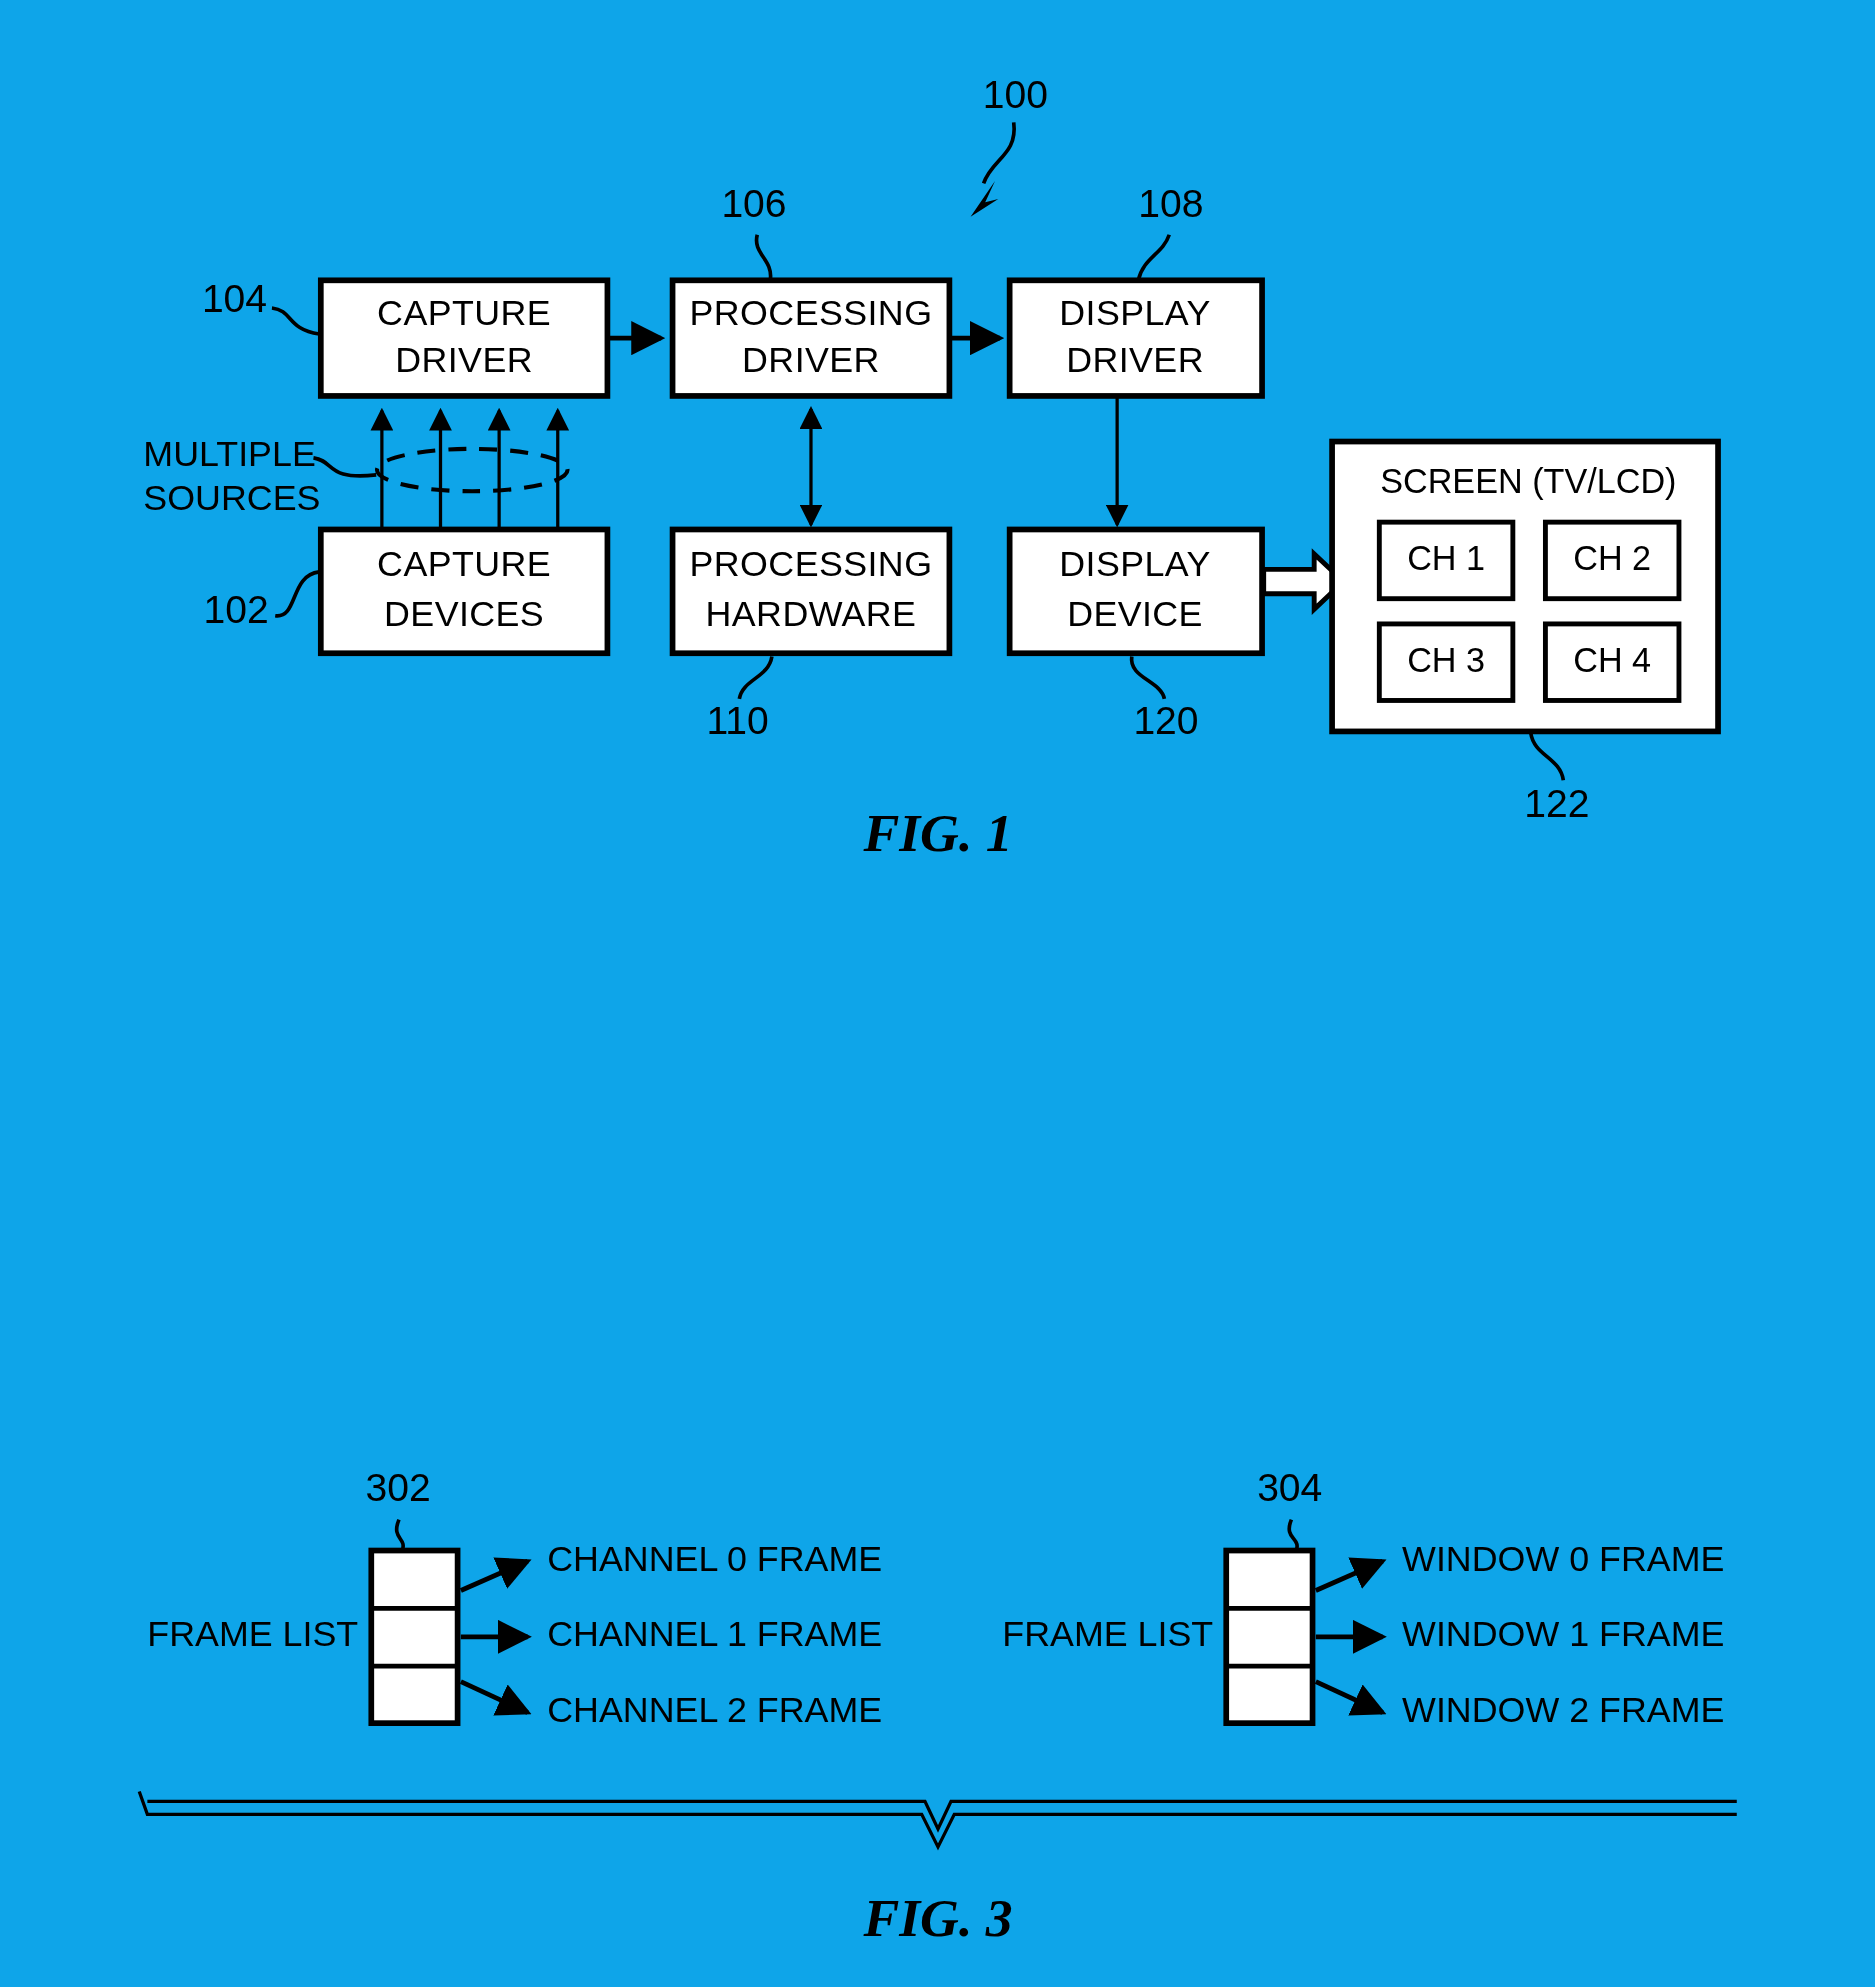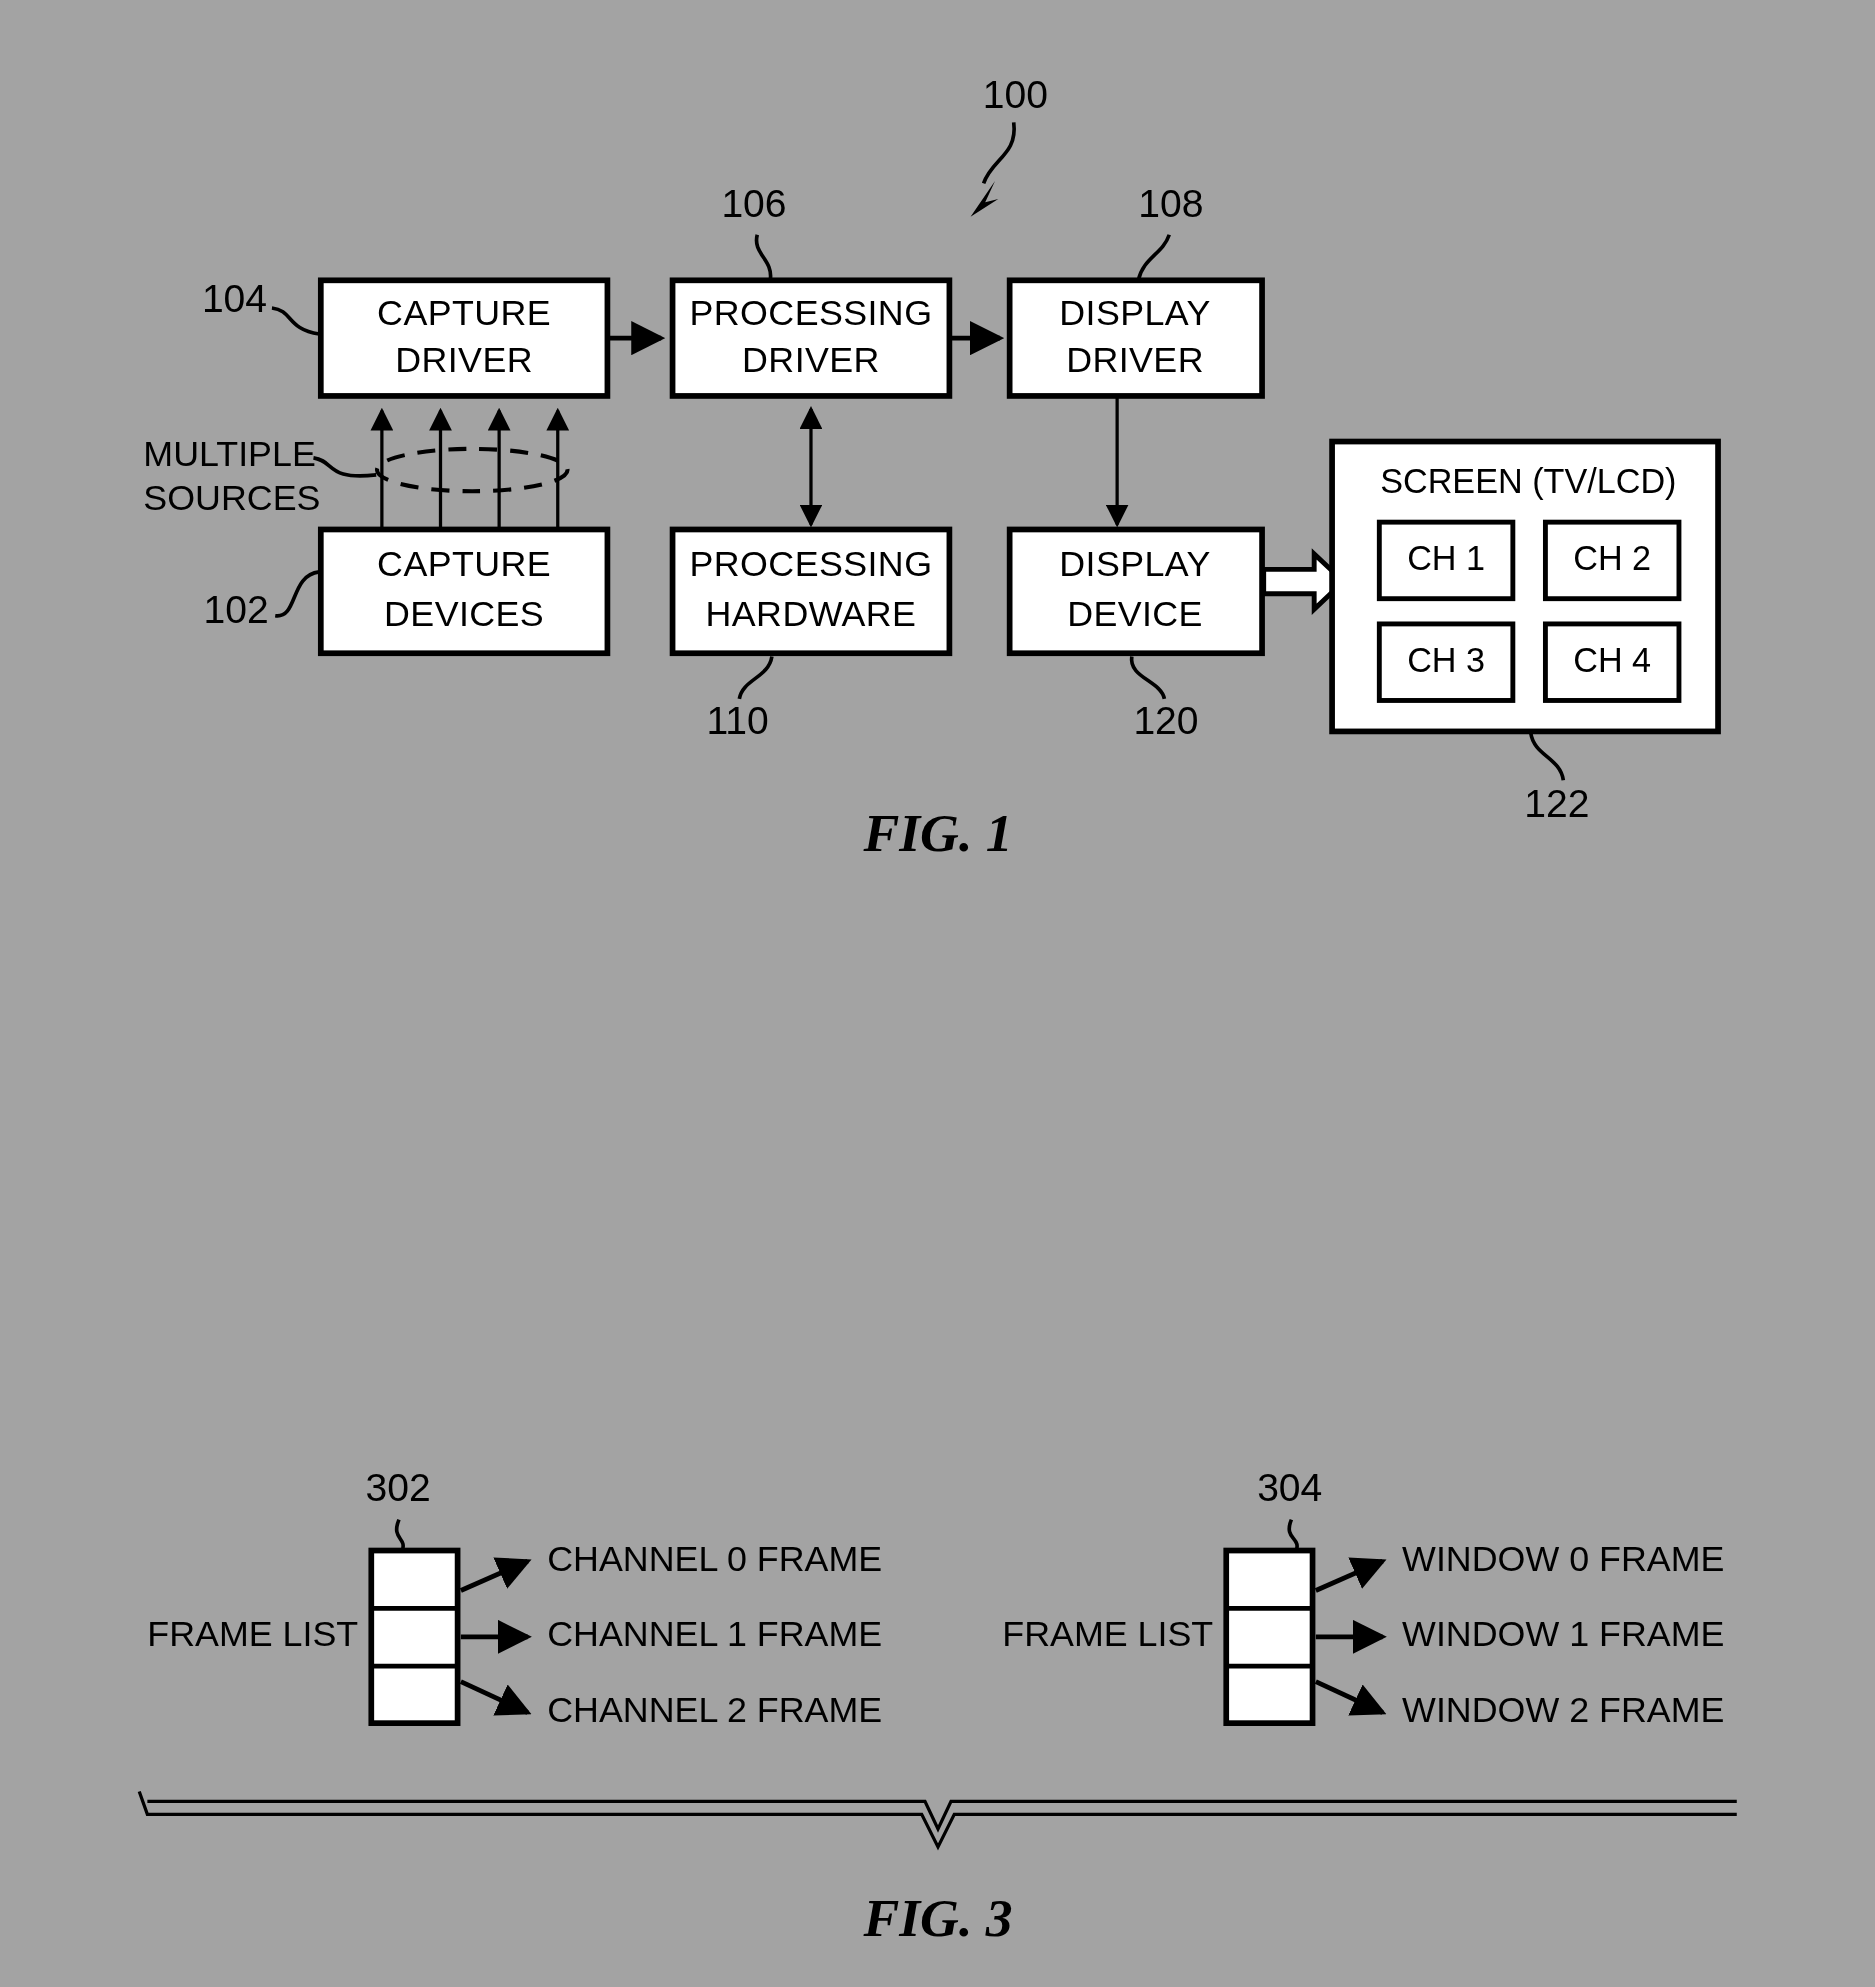--- a/index.html
+++ b/index.html
@@ -9,21 +9,21 @@
     background: #ffffff;
   }
   body {
     font-family: "Liberation Sans", sans-serif;
     color: #000000;
   }
   #page {
     position: relative;
     width: 1876px;
     height: 1988px;
-    background: #a3a3a3;
+    background: #0ea5e9;
     overflow: hidden;
   }
   #page svg {
     position: absolute;
     top: 0;
     left: 0;
     width: 1876px;
     height: 1988px;
   }
   .blk-text {

